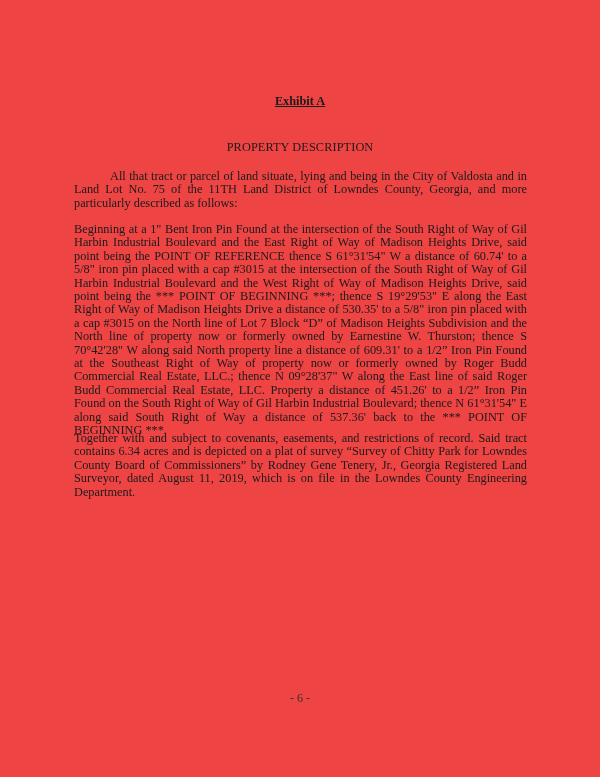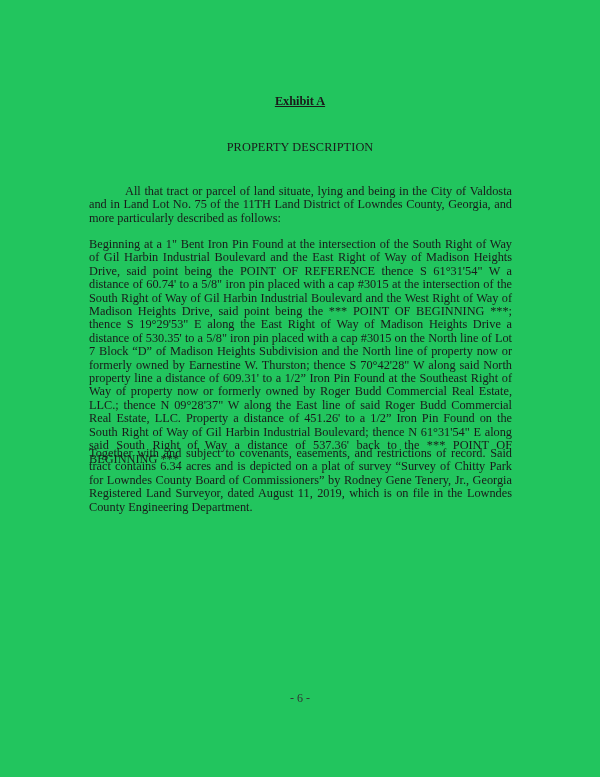--- a/index.html
+++ b/index.html
@@ -1,28 +1,28 @@
 <!DOCTYPE html>
 <html><head>
 <meta charset="utf-8">
 <style>
   html, body { margin: 0; padding: 0; background: #ffffff; }
   body { width: 600px; height: 777px; position: relative; overflow: hidden;
          font-family: "Liberation Serif", "DejaVu Serif", serif; color: #1a1a1a; }
-  .page { position: absolute; left: 0; top: 0; width: 600px; height: 777px; background: #22c55e; }
+  .page { position: absolute; left: 0; top: 0; width: 600px; height: 777px; background: #ef4444; }
   .title { position: absolute; top: 94px; left: 0; width: 600px; text-align: center;
            font-weight: bold; font-size: 12.3px; text-decoration: underline; }
   .subtitle { position: absolute; top: 140px; left: 0; width: 600px; text-align: center;
               font-size: 12.3px; letter-spacing: 0.1px; }
   .body { position: absolute; left: 74px; width: 453px; font-size: 12.3px; line-height: 13.4px;
           text-align: justify; }
   .p1 { top: 170px; text-indent: 36px; }
   .p2 { top: 223px; }
   .p3 { top: 432px; font-family: Liberation Serif, serif; }
-  .p { margin: 15px; }
+  .p { margin: 0; }
   .footer { position: absolute; top: 691px; left: 0; width: 600px; text-align: center;
             font-size: 12px; color: #333; }
 </style>
 </head>
 <body>
 
 <div class="page">
   <div class="title">Exhibit A</div>
   <div class="subtitle">PROPERTY DESCRIPTION</div>
 

